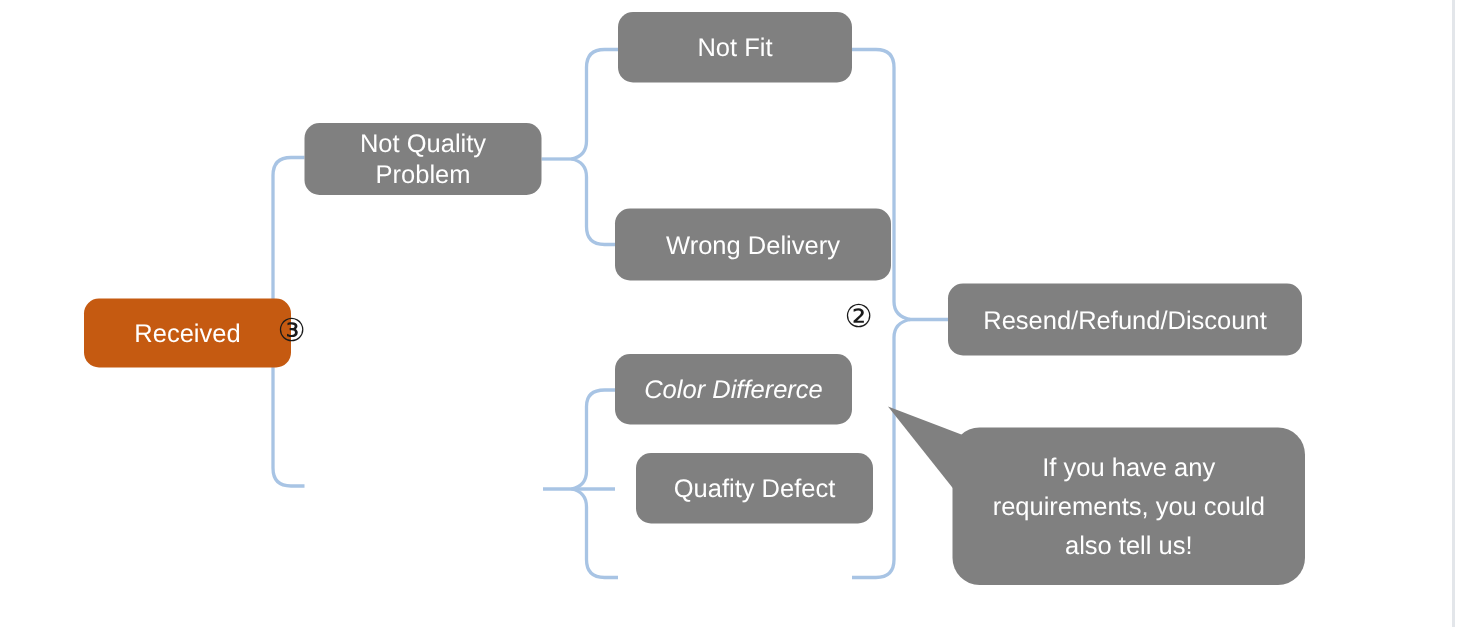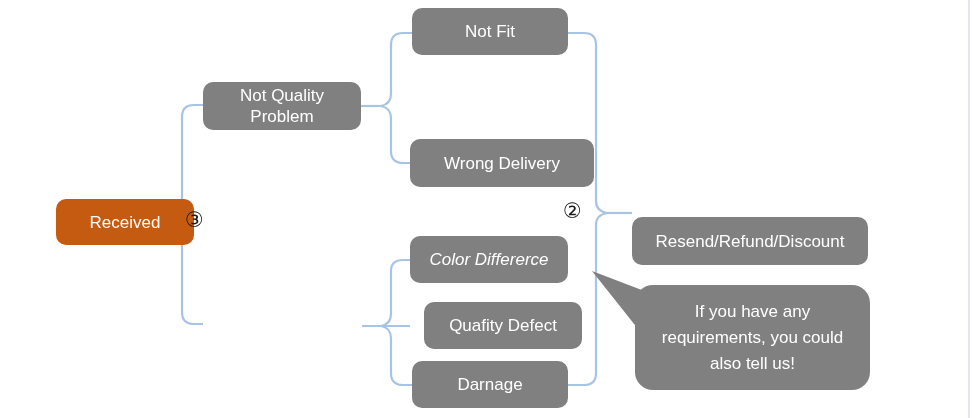--- a/index.html
+++ b/index.html
@@ -114,23 +114,22 @@
 
 
   <div class="node" style="left:412px; top:8px; width:156px; height:47px;padding-left:10px;">Not Fit</div>
 
   <div class="node" style="left:410px; top:139px; width:184px; height:48px;">Wrong Delivery</div>
 
   <div class="node" style="left:410px; top:236px; width:158px; height:47px;font-style:italic;">Color Differerce</div>
 
   <div class="node" style="left:424px; top:302px; width:158px; height:47px;">Quafity Defect</div>
 
-  <div class="node" style="left:412px; top:361px; width:156px; height:47px;">Darnage</div>
 
-  <div class="node" style="left:632px; top:189px; width:236px; height:48px;margin-top:28px;">Resend/Refund/Discount</div>
+  <div class="node" style="left:632px; top:189px; width:236px; height:48px;">Resend/Refund/Discount</div>
 
   <span class="marker" style="left:185px; top:210px;">③</span>
 
   <span class="marker" style="left:563px; top:201px;">②</span>
 
   <div class="callout">If you have any requirements, you could also tell us!</div>
 
   <div class="edge-line"></div>
 
 </div>

